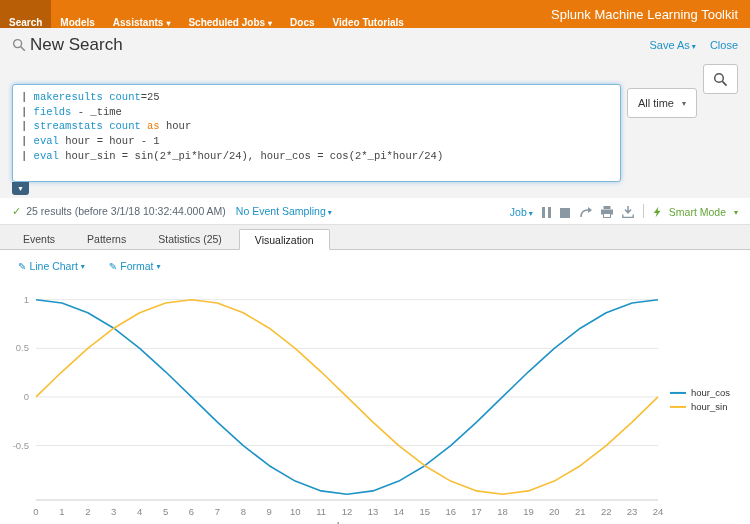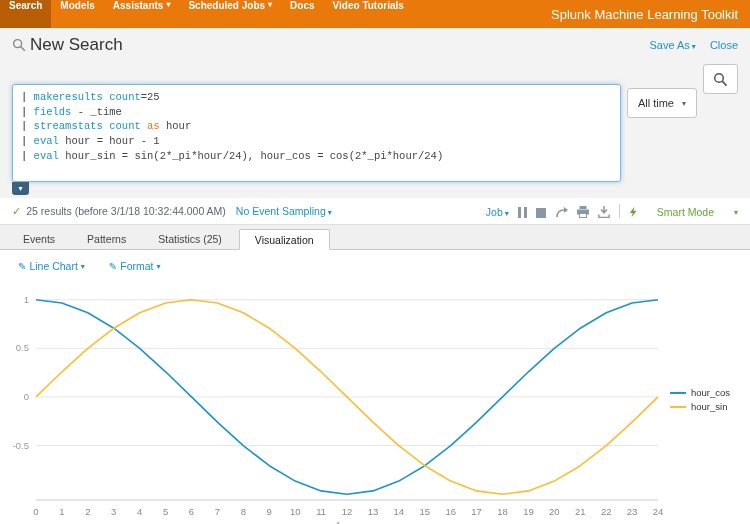--- a/index.html
+++ b/index.html
@@ -3,21 +3,21 @@
 <meta charset="utf-8">
 <style>
   * { box-sizing: border-box; }
   html,body { margin:0; padding:0; background:#fff; }
   body { font-family:"Liberation Sans", sans-serif; }
   .app { width:750px; height:524px; background:#fff; overflow:hidden; position:relative; }
 
   
   .topnav { height:28px; background:#e8790a; display:flex; align-items:stretch; color:#fff; }
   .nav-items { display:flex; }
-  .nav-item { display:flex; align-items:flex-start; padding:0 9px; font-size:10px; font-weight:bold; cursor:pointer; white-space:nowrap; }
+  .nav-item { display:flex; align-items:flex-end; padding:0 9px; font-size:10px; font-weight:bold; cursor:pointer; white-space:nowrap; }
   .nav-item.active { background:#b85e06; }
   .nav-item .caret { margin-left:3px; font-size:8px; }
   .app-title { margin-left:auto; display:flex; align-items:center; padding:0 12px; font-size:13px; white-space:nowrap; }
 
   
   .search-header { height:34px; background:#f3f3f3; display:flex; align-items:center; padding:0 12px; }
   .sh-left { display:flex; align-items:center; }
   .page-title { font-size:17px; color:#333; margin-left:4px; }
   .sh-right { margin-left:auto; font-size:11px; display:flex; align-items:center; gap:14px; }
   .blue-link { color:#1e93c6; cursor:pointer; text-decoration:none; }
@@ -39,21 +39,21 @@
   .search-btn { width:35px; height:30px; background:#fff; border:1px solid #c5c5c5; border-radius:3px; display:flex; align-items:center; justify-content:center; cursor:pointer; padding:0; }
 
   
   .results-bar { height:26px; display:flex; align-items:center; padding:0 12px; font-size:10.5px; color:#5c6773; background:#fff; }
   .check { color:#65a637; margin-right:5px; font-size:11px; }
   .rb-left { display:flex; align-items:center; }
   .sampling { margin-left:10px; }
   .rb-right { margin-left:auto; display:flex; align-items:flex-end; gap:9px; }
   .rb-icon { display:flex; align-items:center; cursor:pointer; }
   .divider { width:1px; height:14px; background:#ccc; }
-  .smart { color:#65a637; display:flex; align-items:center; gap:20px; cursor:pointer; }
+  .smart { color:#65a637; display:flex; align-items:center; gap:8px; cursor:pointer; }
   .smart .caret { font-size:8px; }
 
   
   .tabs { display:flex; background:#f0f0f0; border-top:1px solid #e0e0e0; border-bottom:1px solid #c8c8c8; padding:4px 8px 0; font-size:10.5px; height:26px; }
   .tab { padding:4px 15px; color:#444; cursor:pointer; margin-right:2px; white-space:nowrap; }
   .tab.active { background:#fff; border:1px solid #c8c8c8; border-bottom:1px solid #fff; margin-bottom:-1px; border-radius:2px 2px 0 0; color:#222; }
 
   
   .viz-controls { padding:10px 18px 8px; display:flex; gap:24px; font-size:10.5px; align-items:center; }
   .viz-link { color:#1e93c6; cursor:pointer; display:flex; align-items:center; gap:3px; }

